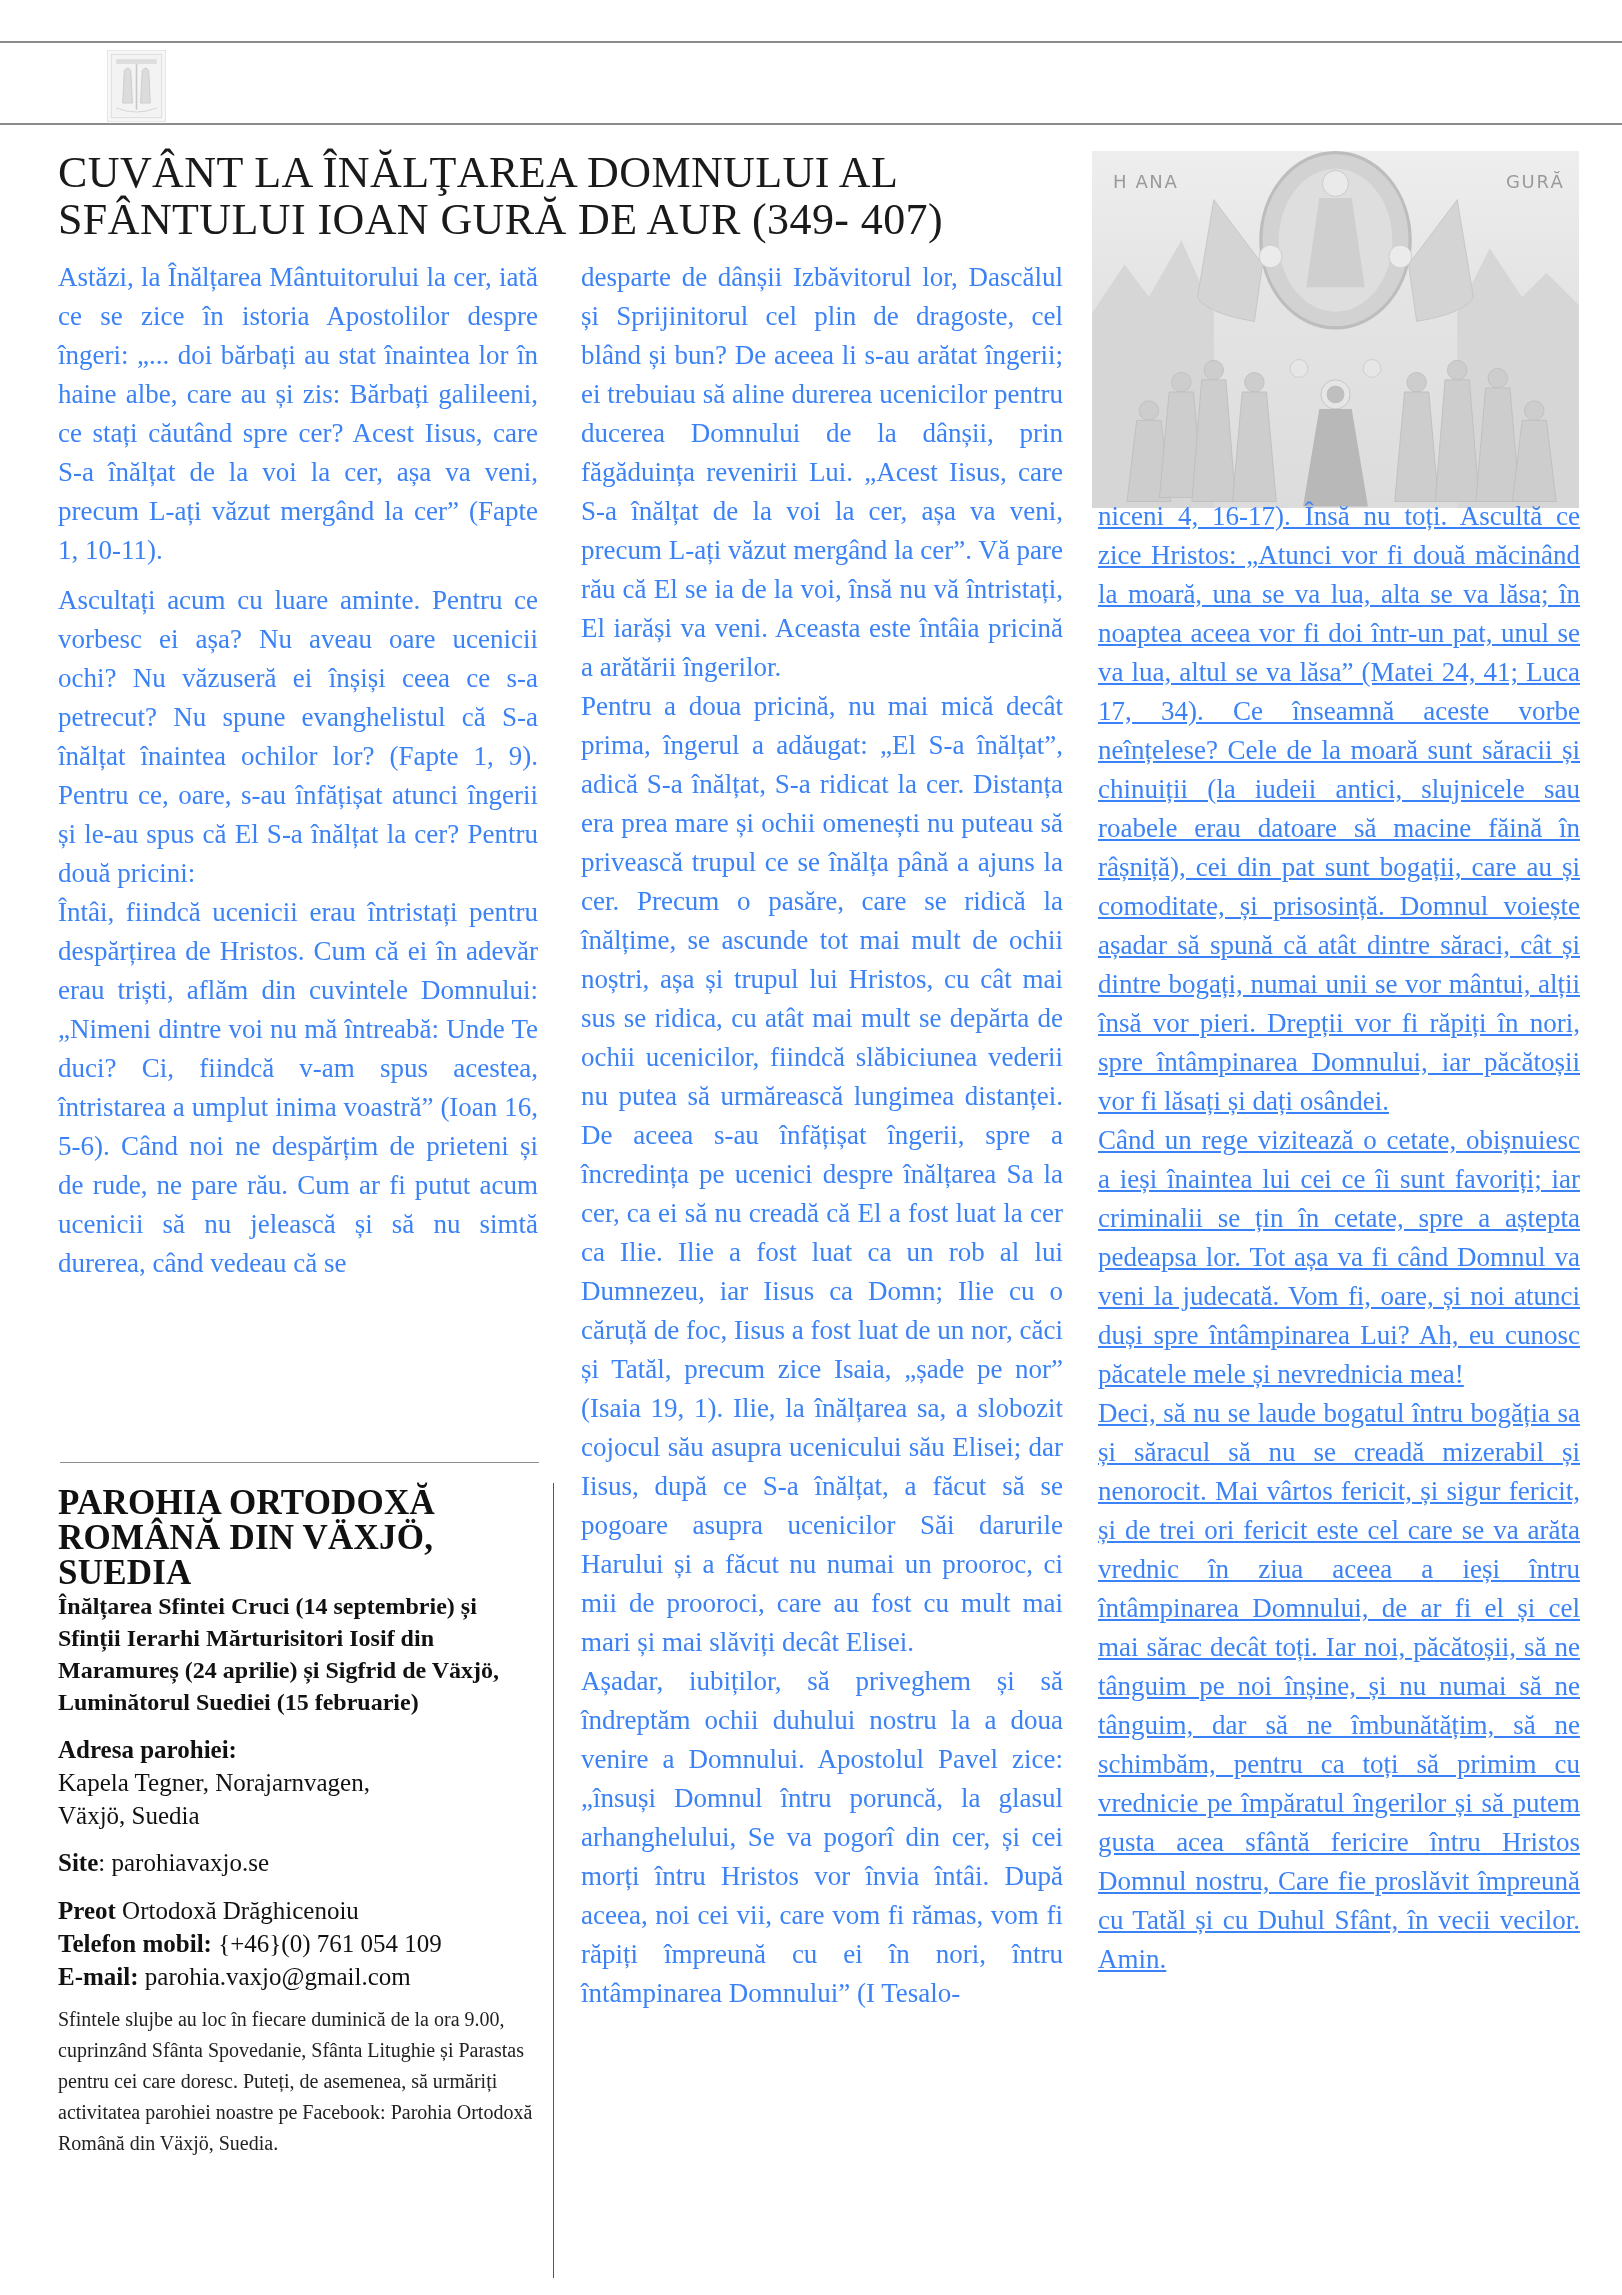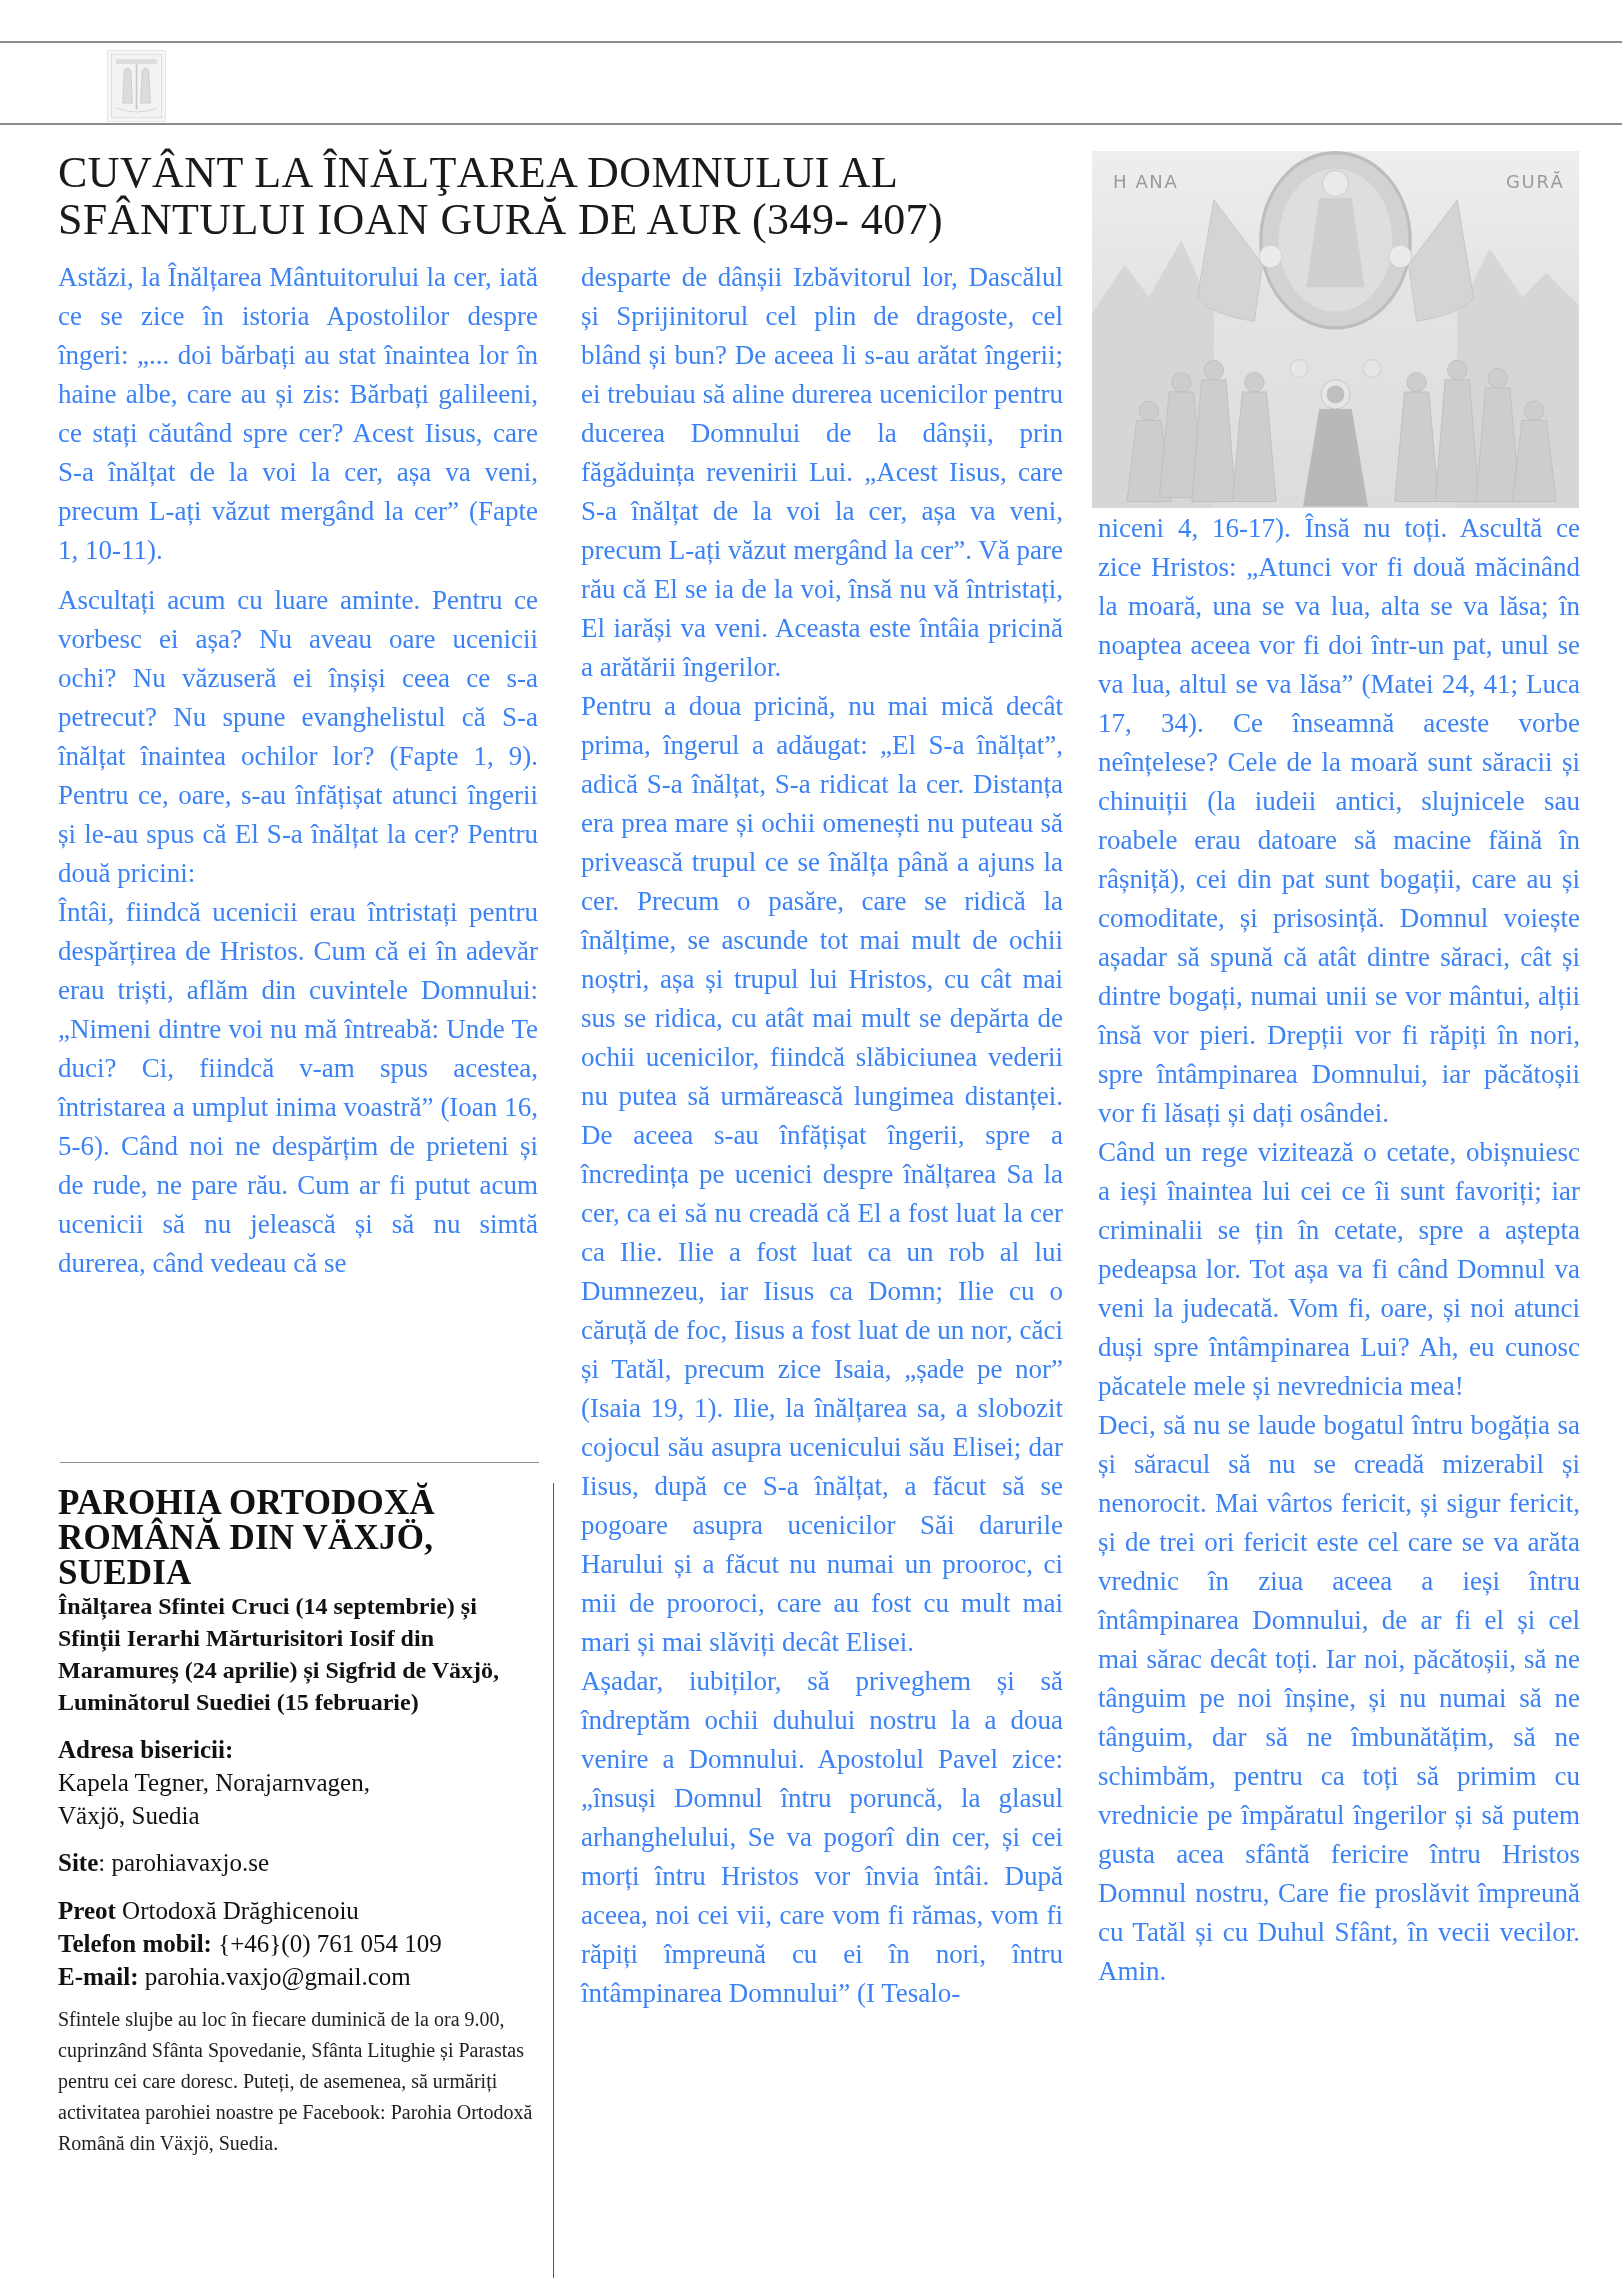--- a/index.html
+++ b/index.html
@@ -51,21 +51,21 @@
 
   
   .col {
     position: absolute; font-size: 27px; line-height: 39px; text-align: justify;
     hyphens: manual; color: #3b82f6;
   }
   .col p { margin: 0; }
   .col p + p.gap { margin-top: 11.4px; }
   .col-1 { left: 58px; top: 258px; width: 480px; }
   .col-2 { left: 581px; top: 258px; width: 482px; }
-  .col-3 { left: 1098px; top: 509px; width: 482px; }
+  .col-3 { left: 1098px; top: 497px; width: 482px; text-decoration: underline; }
 
   
   .parish-rule {
     position: absolute; left: 60px; top: 1462px; width: 479px; height: 0;
     border-top: 1.6px solid #8c8c8c;
   }
   .parish-vrule {
     position: absolute; left: 553px; top: 1483px; width: 0; height: 795px;
     border-left: 1.6px solid #555;
   }
@@ -163,21 +163,21 @@
   <p>Deci, să nu se laude bogatul întru bogăția sa și săracul să nu se creadă mizerabil și nenorocit. Mai vârtos fericit, și sigur fericit, și de trei ori fericit este cel care se va arăta vrednic în ziua aceea a ieși întru întâmpinarea Domnului, de ar fi el și cel mai sărac decât toți. Iar noi, păcătoșii, să ne tânguim pe noi înșine, și nu numai să ne tânguim, dar să ne îmbunătățim, să ne schimbăm, pentru ca toți să primim cu vrednicie pe împăratul îngerilor și să putem gusta acea sfântă fericire întru Hristos Domnul nostru, Care fie proslăvit împreună cu Tatăl și cu Duhul Sfânt, în vecii vecilor. Amin.</p>
 </div>
 
 <div class="parish-rule"></div>
 <div class="parish-vrule"></div>
 <div class="parish">
   <div class="name">Parohia Ortodoxă Română din Växjö, Suedia</div>
   <div class="patrons">Înălțarea Sfintei Cruci (14 septembrie) și Sfinții Ierarhi Mărturisitori Iosif din Maramureș (24 aprilie) și Sigfrid de Växjö, Luminătorul Suediei (15 februarie)</div>
 
   <div class="block">
-    <div class="label">Adresa bisericii:</div>
+    <div class="label">Adresa parohiei:</div>
     <div>Kapela Tegner, Norajarnvagen,</div>
     <div>Växjö, Suedia</div>
   </div>
 
   <div class="block">
     <span class="label">Site</span>: <span>parohiavaxjo.se</span>
   </div>
 
   <div class="block">
     <div>

